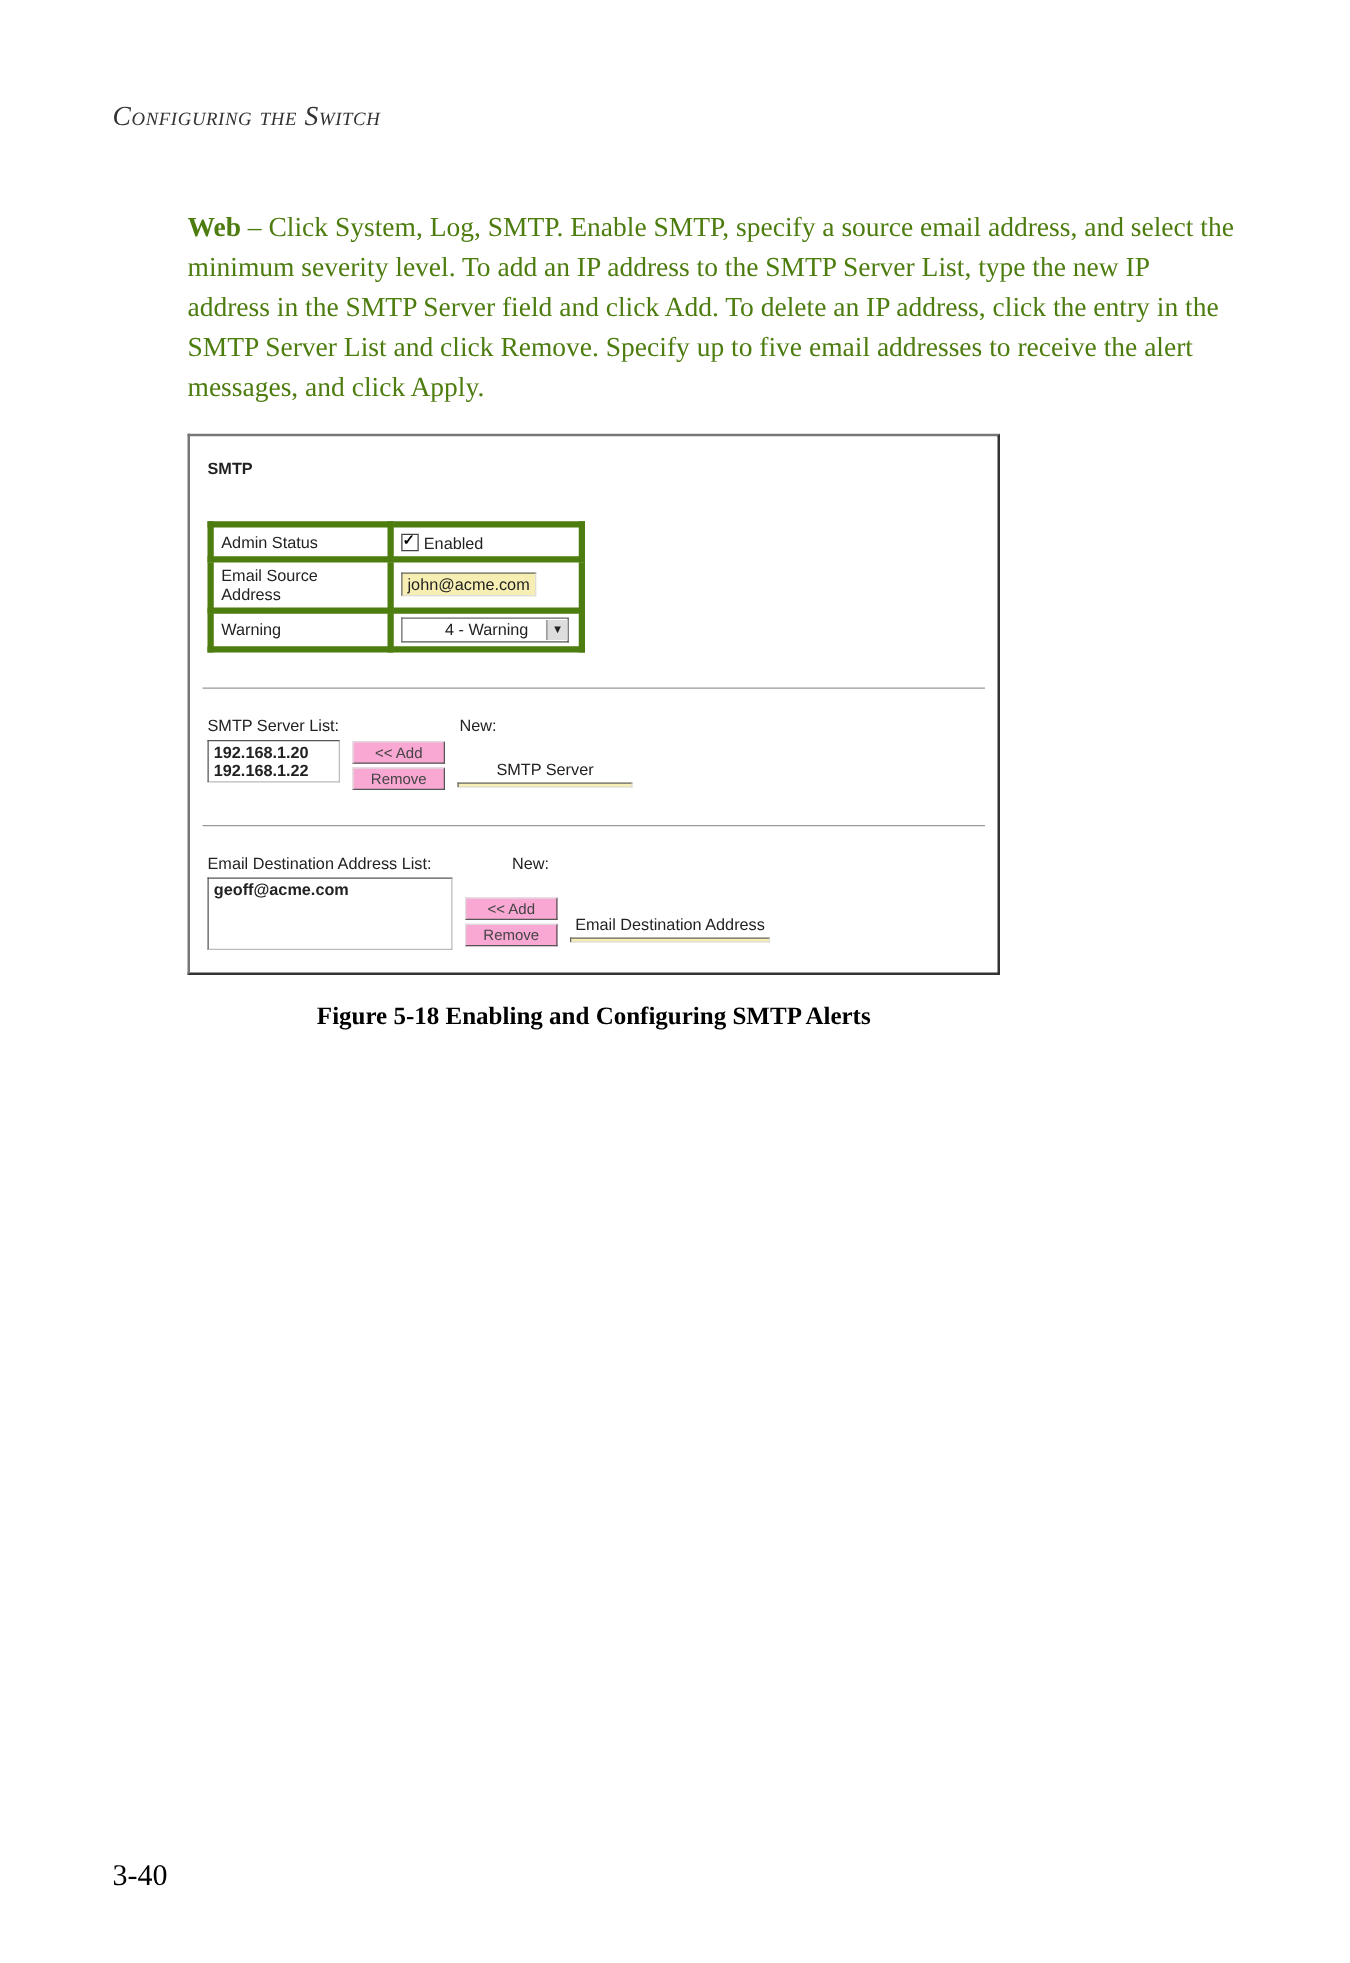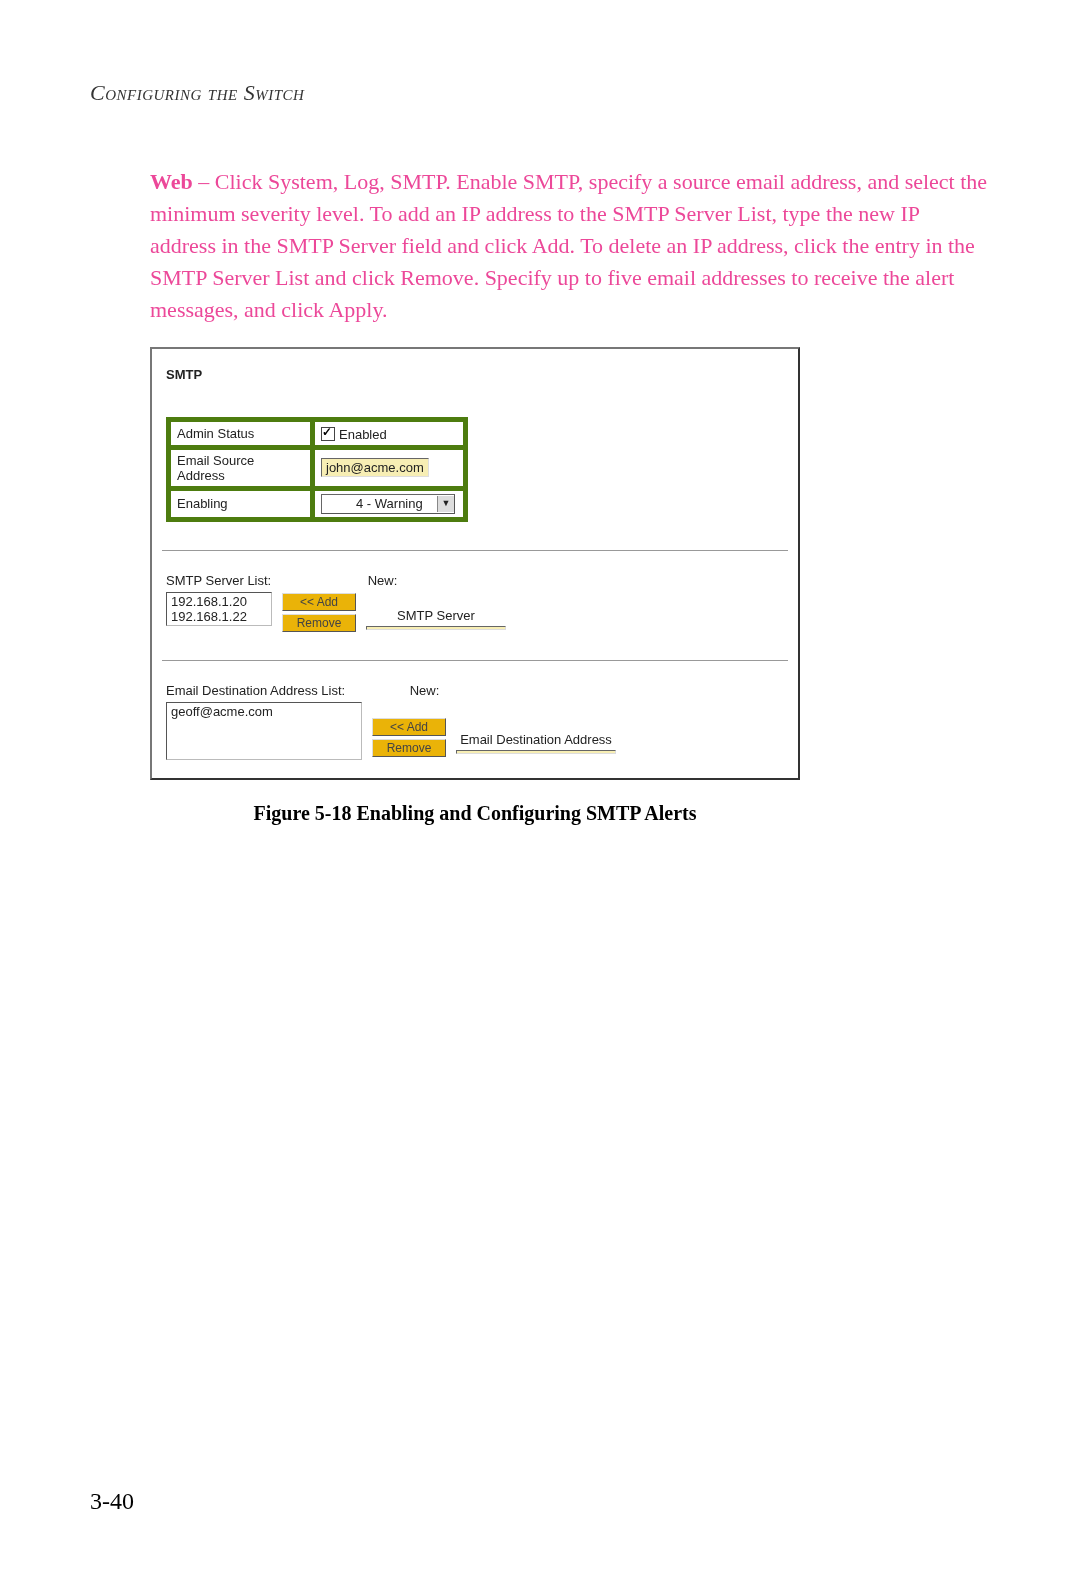--- a/index.html
+++ b/index.html
@@ -24,21 +24,21 @@
     font-size: 22px;
     color: #333;
     margin-bottom: 60px;
     letter-spacing: 0.5px;
   }
   .body-para {
     margin-left: 60px;
     margin-right: 20px;
     font-size: 22px;
     line-height: 1.45;
-    color: #ec4899;
+    color: #4d7c0f;
     margin-bottom: 18px;
   }
   .body-para .bold-lead { font-weight: bold; }
   .screenshot-wrap {
     margin-left: 60px;
     margin-top: 22px;
     width: 650px;
   }
   .screenshot {
     width: 650px;
@@ -150,29 +150,29 @@
     border-left: 1px solid #555;
     border-right: 1px solid #bbb;
     border-bottom: 1px solid #bbb;
     background: #fff;
     padding: 1px 2px;
     font-size: 13px;
     min-height: 30px;
   }
   .listbox.small { width: 100px; }
   .listbox.medium { width: 190px; min-height: 54px; }
-  .list-item-opt { padding: 0 2px; white-space: nowrap; }
+  .list-item-opt { padding: 0 2px; white-space: nowrap; font-weight: bold; }
   .btn-col { display: flex; flex-direction: column; gap: 3px; margin-top: 1px; }
   .winbtn {
     display: inline-block;
     border-top: 1px solid #ddd;
     border-left: 1px solid #ddd;
     border-right: 1px solid #555;
     border-bottom: 1px solid #555;
-    background: #eab308;
+    background: #f9a8d4;
     font-size: 12px;
     padding: 1px 8px;
     min-width: 56px;
     text-align: center;
     color: #444;
   }
   .input-with-label {
     display: flex;
     align-items: center;
     gap: 3px;
@@ -218,21 +218,21 @@
             </span>
           </td>
         </tr>
         <tr>
           <td class="label-cell">Email Source Address</td>
           <td class="value-cell">
             <span class="yellow-input">john@acme.com</span>
           </td>
         </tr>
         <tr>
-          <td class="label-cell">Enabling</td>
+          <td class="label-cell">Warning</td>
           <td class="value-cell">
             <span class="select-box">
               <span class="sel-text">4 - Warning</span>
               <span class="sel-arrow">▼</span>
             </span>
           </td>
         </tr>
       </tbody>
         </table>
 

